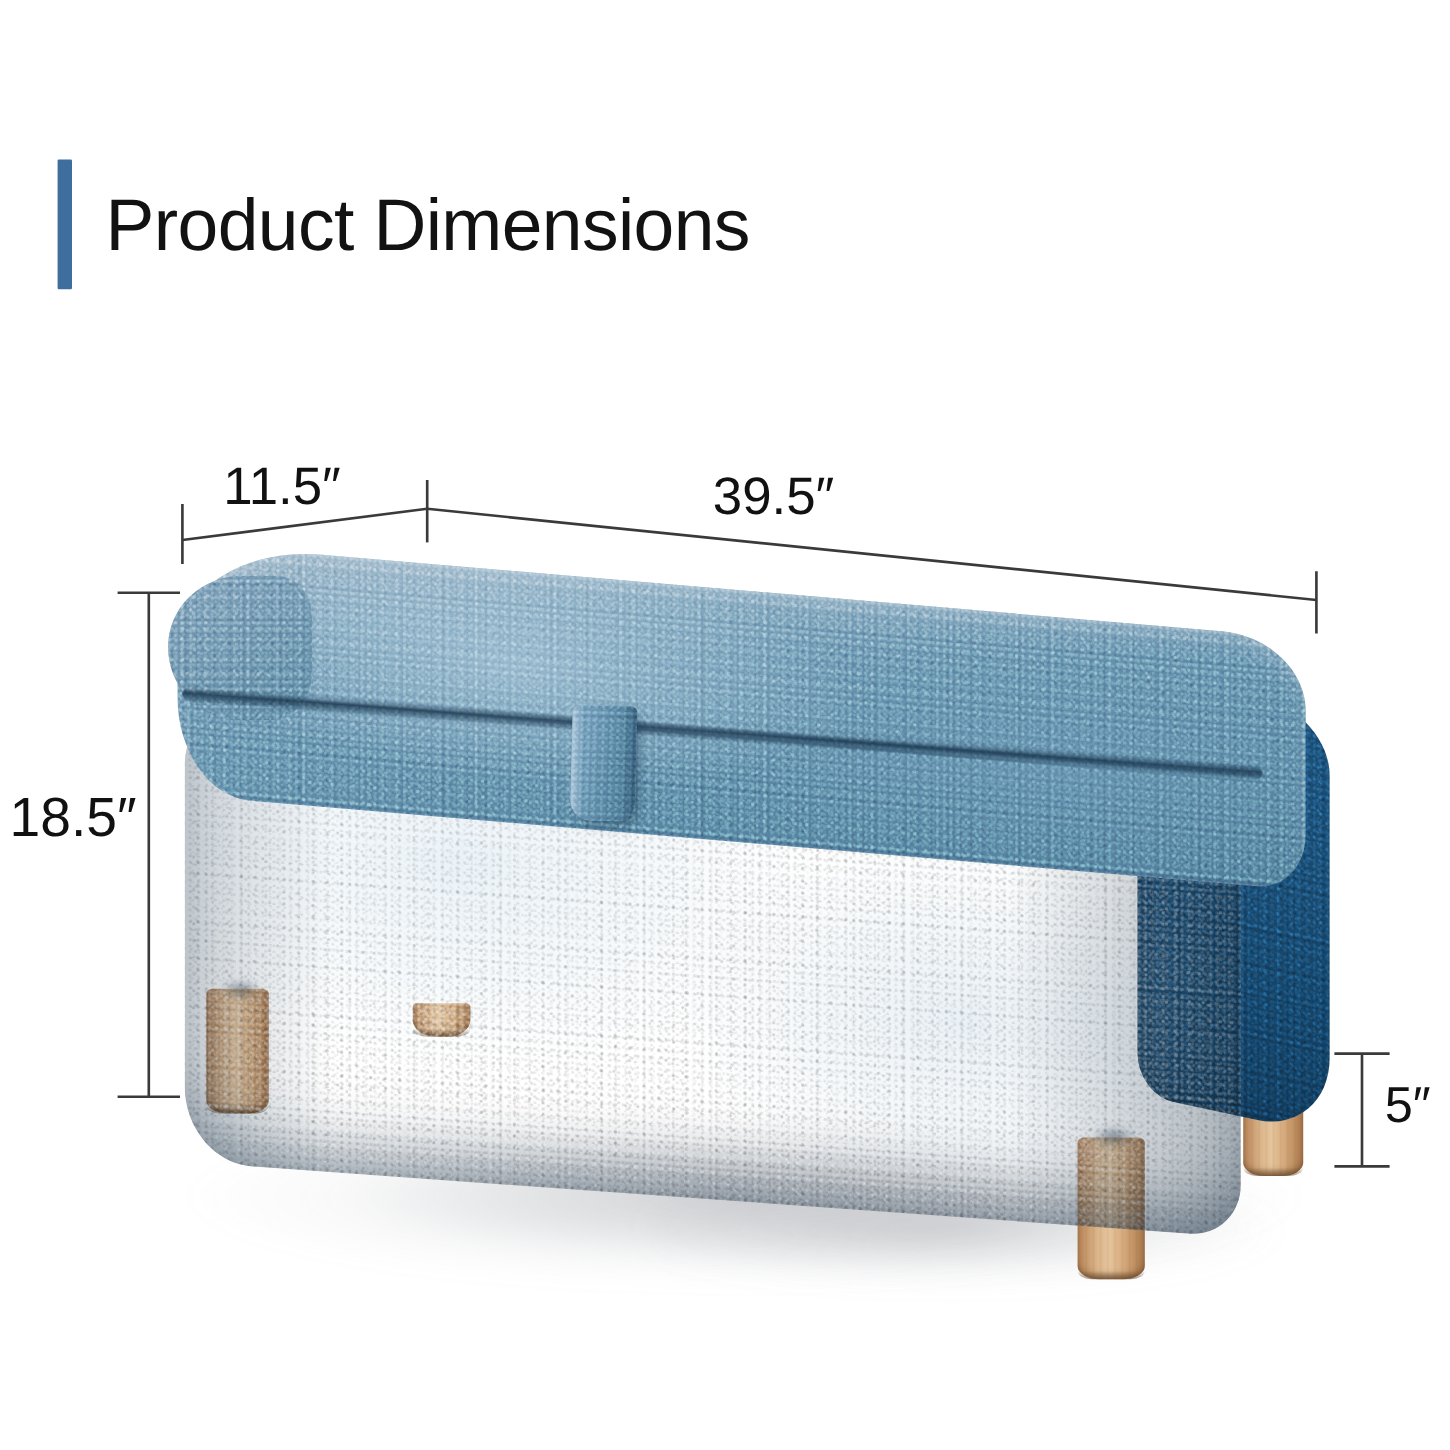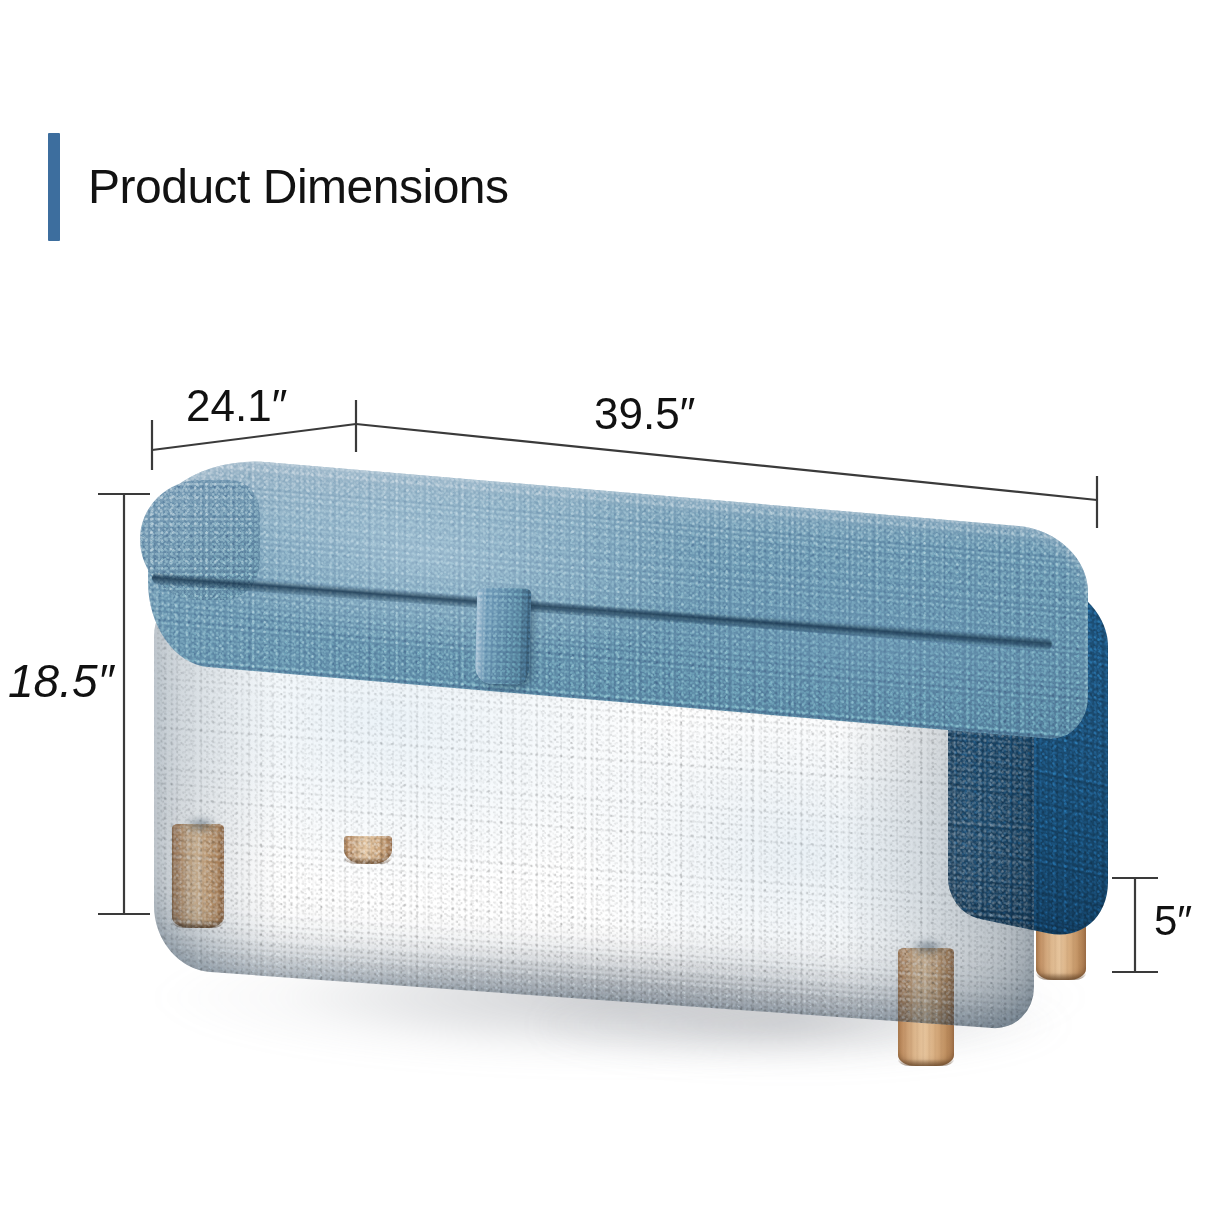--- a/index.html
+++ b/index.html
@@ -27,41 +27,41 @@
   }
   #accent-bar {
     width: 12px;
     height: 108px;
     background: #3d6e9e;
     border-radius: 1px;
     flex: none;
   }
   #page-title {
     margin-left: 28px;
-    font-size: 48px;
+    font-size: 61px;
     font-weight: 400;
     letter-spacing: -0.5px;
     color: #121212;
     white-space: nowrap;
     line-height: 1;
     font-stretch: condensed;
   }
 
   
   .dim-label {
     position: absolute;
     color: #111111;
     font-size: 44px;
     line-height: 1;
     white-space: nowrap;
     font-stretch: condensed;
   }
   #label-depth  { left: 186px;  top: 384px; }
   #label-width  { left: 594px;  top: 392px; }
-  #label-height { left: 8px;    top: 658px; font-size: 46px; font-style: italic; }
+  #label-height { left: 8px;    top: 658px; font-size: 46px; }
   #label-leg    { left: 1154px; top: 900px; font-size: 42px; }
 
   
   #dim-lines {
     position: absolute;
     left: 0; top: 0;
     width: 1208px;
     height: 1208px;
     pointer-events: none;
   }
@@ -388,21 +388,21 @@
       <line x1="98" y1="494" x2="150" y2="494"></line>
       <line x1="124" y1="494" x2="124" y2="914"></line>
       <line x1="98" y1="914" x2="150" y2="914"></line>
 
       <line x1="1112" y1="878" x2="1158" y2="878"></line>
       <line x1="1135" y1="878" x2="1135" y2="972"></line>
       <line x1="1112" y1="972" x2="1158" y2="972"></line>
     </g>
   </svg>
 
-  <div class="dim-label" id="label-depth">24.1″</div>
+  <div class="dim-label" id="label-depth">11.5″</div>
 
   <div class="dim-label" id="label-width">39.5″</div>
 
   <div class="dim-label" id="label-height">18.5″</div>
 
   <div class="dim-label" id="label-leg">5″</div>
 
 </div>
 
 </body></html>

